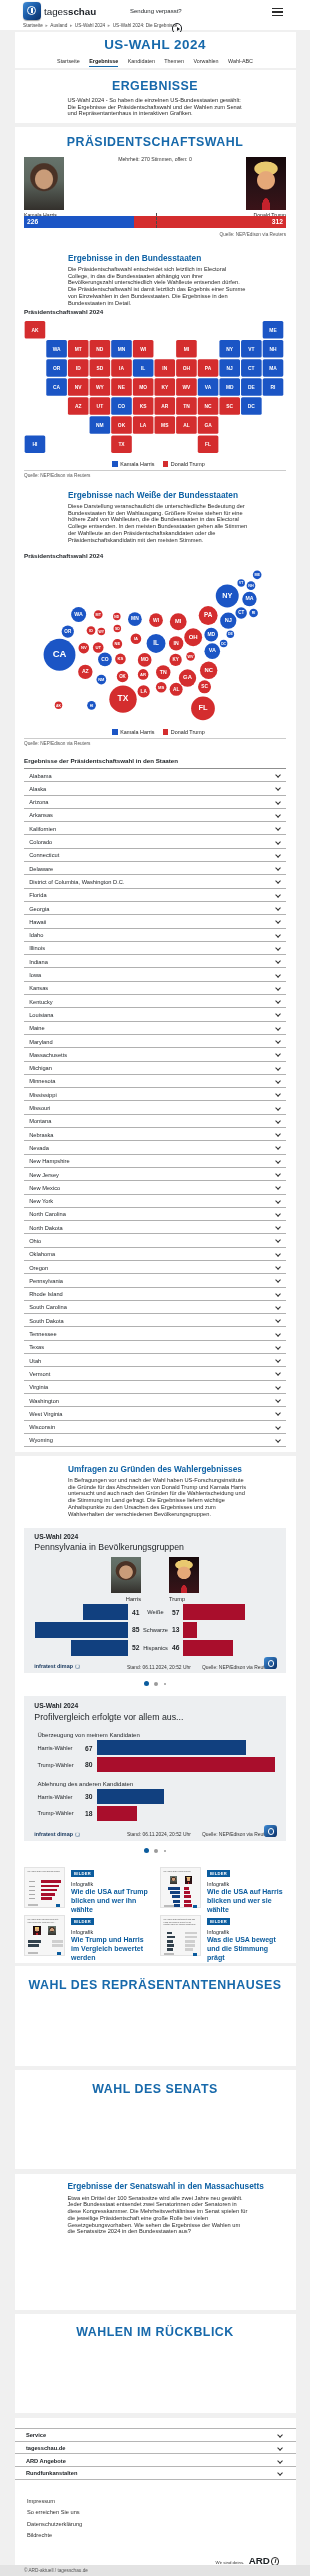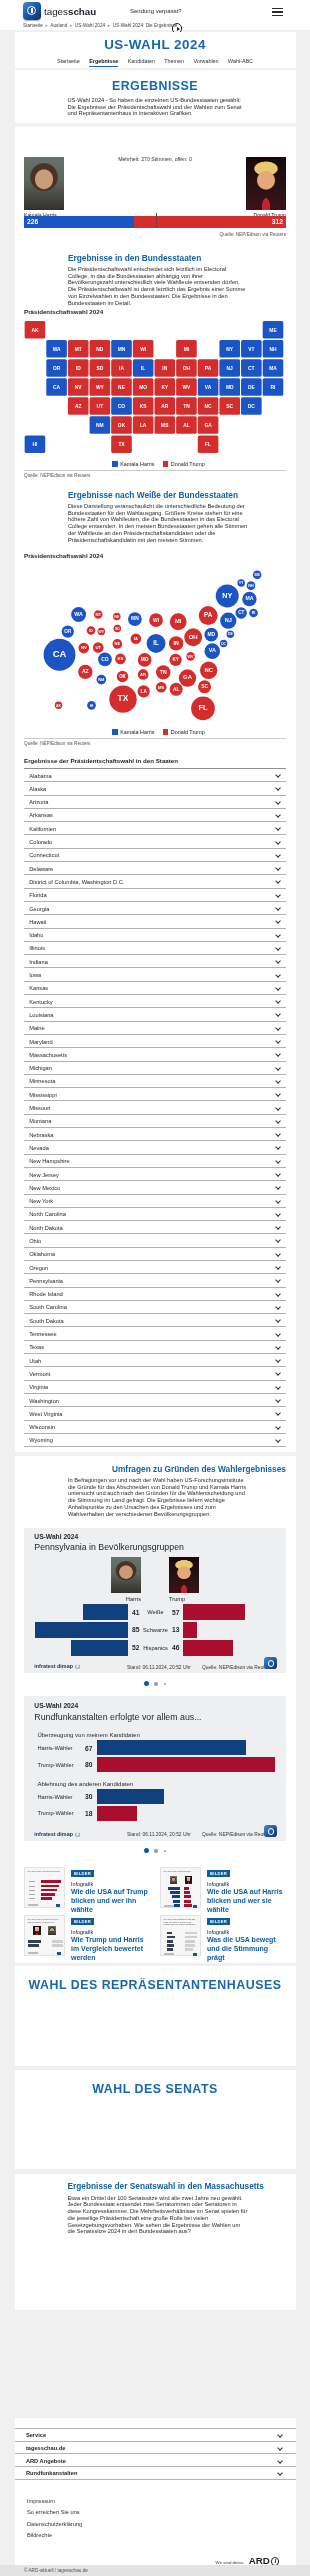--- a/index.html
+++ b/index.html
@@ -92,20 +92,21 @@
     <div class="abs big-title" style="top:5.2px;font-size:13.4px;">US-WAHL 2024</div>
     <div class="abs" id="subnav" style="top:23px;width:281px;text-align:center;"><span style="display: inline-block; margin: 0px 4.7px; font-size: 5.4px; color: rgb(51, 51, 51);">Startseite</span><span style="display: inline-block; margin: 0px 4.7px; font-size: 5.4px; font-weight: 700; color: rgb(17, 17, 17); border-bottom: 1px solid rgb(23, 105, 171); padding-bottom: 1.6px;">Ergebnisse</span><span style="display: inline-block; margin: 0px 4.7px; font-size: 5.4px; color: rgb(51, 51, 51);">Kandidaten</span><span style="display: inline-block; margin: 0px 4.7px; font-size: 5.4px; color: rgb(51, 51, 51);">Themen</span><span style="display: inline-block; margin: 0px 4.7px; font-size: 5.4px; color: rgb(51, 51, 51);">Vorwahlen</span><span style="display: inline-block; margin: 0px 4.7px; font-size: 5.4px; color: rgb(51, 51, 51);">Wahl-ABC</span></div>
   </div>
 
   <div class="card" style="top:70px;height:53px;">
     <div class="abs big-title" style="top:9.3px;">ERGEBNISSE</div>
     <div class="abs body-txt" style="left:53px;top:27px;width:177px;">US-Wahl 2024 - So haben die einzelnen US-Bundesstaaten gewählt: Die Ergebnisse der Präsidentschaftswahl und der Wahlen zum Senat und Repräsentantenhaus in interaktiven Grafiken.</div>
   </div>
 
   <div class="card" style="top:127px;height:1325px;"></div>
+  <div class="abs big-title" style="left:14.5px;top:135px;">PRÄSIDENTSCHAFTSWAHL</div>
   <div class="abs" style="left:14.5px;top:156px;width:281px;text-align:center;font-size:5.2px;color:#333;">Mehrheit: 270 Stimmen, offen: 0</div>
   <div class="abs photo ph-harris" style="left:24px;top:157px;width:40px;height:53px;"></div>
   <div class="abs photo ph-trump" style="left:246px;top:157px;width:40px;height:53px;"></div>
   <div class="abs" style="left:24px;top:212px;font-size:5.2px;color:#222;">Kamala Harris</div>
   <div class="abs" style="left:230px;top:212px;width:56px;text-align:right;font-size:5.2px;color:#222;">Donald Trump</div>
   <div class="abs" style="left:24px;top:216px;width:262px;height:12px;display:flex;">
     <div style="width:42.01%;background:#1b55c5;color:#fff;font-size:6.7px;font-weight:700;line-height:12px;padding-left:3.1px;">226</div>
     <div style="width:57.99%;background:#d42d2e;color:#fff;font-size:6.7px;font-weight:700;line-height:12px;text-align:right;padding-right:3.1px;">312</div>
   </div>
   <div class="abs" style="left:156px;top:213px;height:14.5px;border-left:1px dashed #4a4a4a;"></div>
@@ -745,21 +746,21 @@
         <div class="lbl">Wisconsin</div>
         <span class="chev"></span>
       </div>
       <div class="acc-row">
         <div class="lbl">Wyoming</div>
         <span class="chev"></span>
       </div>
     </div>
 
   <div class="card" style="top:1456px;height:507px;"></div>
-  <div class="abs sub-blue" style="left:68px;top:1464px;margin-left:44px;">Umfragen zu Gründen des Wahlergebnisses</div>
+  <div class="abs sub-blue" style="left:68px;top:1464px;">Umfragen zu Gründen des Wahlergebnisses</div>
   <div class="abs body-txt" style="left:68px;top:1477px;width:180px;">In Befragungen vor und nach der Wahl haben US-Forschungsinstitute die Gründe für das Abschneiden von Donald Trump und Kamala Harris untersucht und auch nach den Gründen für die Wahlentscheidung und die Stimmung im Land gefragt. Die Ergebnisse liefern wichtige Anhaltspunkte zu den Ursachen des Ergebnisses und zum Wahlverhalten der verschiedenen Bevölkerungsgruppen.</div>
 
   <div class="chart-panel" id="panel-demografie" style="top:1528px;height:145px;">
     <div class="panel-kicker" style="top:5.2px;">US-Wahl 2024</div>
     <div class="panel-title" style="top:14px;">Pennsylvania in Bevölkerungsgruppen</div>
     <div class="abs photo ph-harris" style="left:87px;top:29px;width:30px;height:36px;"></div>
     <div class="abs photo ph-trump" style="left:145px;top:29px;width:30px;height:36px;"></div>
     <div class="abs" style="left:87px;top:68px;width:30px;text-align:right;font-size:5.7px;">Harris</div>
     <div class="abs" style="left:145px;top:68px;width:30px;font-size:5.7px;">Trump</div>
     <div id="demo-rows">
@@ -783,21 +784,21 @@
     <div class="panel-src" style="left:103px;top:137px;">Stand:  06.11.2024, 20:52 Uhr</div>
     <div class="panel-src" style="left:178px;top:137px;">Quelle: NEP/Edison via Reuters</div>
     <div class="ard-cube" style="left:240px;top:129px;"></div>
   </div>
   <div class="dots" style="top:1678px;">
     <i style="width:5.2px;height:5.2px;background:#0b5c9e;"></i><i style="width:4.1px;height:4.1px;"></i><i style="width:2.6px;height:2.6px;"></i>
   </div>
 
   <div class="chart-panel" id="panel-decision" style="top:1696px;height:145px;">
     <div class="panel-kicker" style="top:6.2px;">US-Wahl 2024</div>
-    <div class="panel-title" style="top:15.5px;">Rundfunkanstalten erfolgte vor allem aus...</div>
+    <div class="panel-title" style="top:15.5px;">Profilvergleich erfolgte vor allem aus...</div>
     <div id="decision-rows">
         <div class="grp-label" style="left: 13.4px; top: 36px;">Überzeugung von meinem Kandidaten</div>
         <div class="cat" style="left: 13.4px; top: 49px; width: 40px;">Harris-Wähler</div>
         <div class="val" style="left: 54px; top: 49px; width: 14.5px; text-align: right;">67</div>
         <div class="bar" style="left: 73px; top: 44px; width: 149px; height: 15px; background: rgb(17, 64, 127);"></div>
         <div class="cat" style="left: 13.4px; top: 66px; width: 40px;">Trump-Wähler</div>
         <div class="val" style="left: 54px; top: 65px; width: 14.5px; text-align: right;">80</div>
         <div class="bar" style="left: 73px; top: 61px; width: 178px; height: 15px; background: rgb(169, 14, 44);"></div>
         <div class="grp-label" style="left: 13.4px; top: 85px;">Ablehnung des anderen Kandidaten</div>
         <div class="cat" style="left: 13.4px; top: 98px; width: 40px;">Harris-Wähler</div>
@@ -883,20 +884,23 @@
 
   <div class="card" style="top:1966px;height:100px;">
     <div class="abs big-title" style="top:12.4px;">WAHL DES REPRÄSENTANTENHAUSES</div>
   </div>
   <div class="card" style="top:2070px;height:99px;">
     <div class="abs big-title" style="top:12.4px;">WAHL DES SENATS</div>
   </div>
   <div class="card" style="top:2174px;height:136px;">
     <div class="abs sub-blue" style="left:53px;top:7.2px;">Ergebnisse der Senatswahl in den Massachusetts</div>
     <div class="abs body-txt" style="left:53px;top:20.7px;width:180px;">Etwa ein Drittel der 100 Senatssitze wird alle zwei Jahre neu gewählt. Jeder Bundesstaat entsendet zwei Senatorinnen oder Senatoren in diese Kongresskammer. Die Mehrheitsverhältnisse im Senat spielen für die jeweilige Präsidentschaft eine große Rolle bei vielen Gesetzgebungsvorhaben. Wie sehen die Ergebnisse der Wahlen um die Senatssitze 2024 in den Bundesstaaten aus?</div>
+  </div>
+  <div class="card" style="top:2314px;height:99px;">
+    <div class="abs big-title" style="top:11.4px;">WAHLEN IM RÜCKBLICK</div>
   </div>
 
   <div class="card" style="top:2418px;height:147px;">
     <div id="footer-rows" class="abs" style="left:0;top:10.3px;width:281px;border-top:0.5px solid #b5b5b5;">
         <div class="f-row">
           <div class="lbl">Service</div>
           <span class="chev"></span>
         </div>
         <div class="f-row">
           <div class="lbl">tagesschau.de</div>

